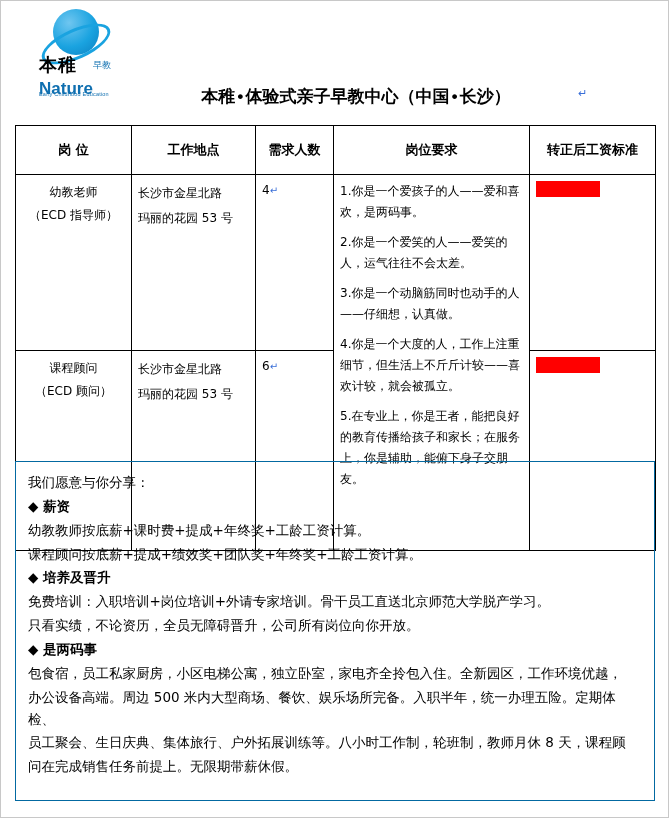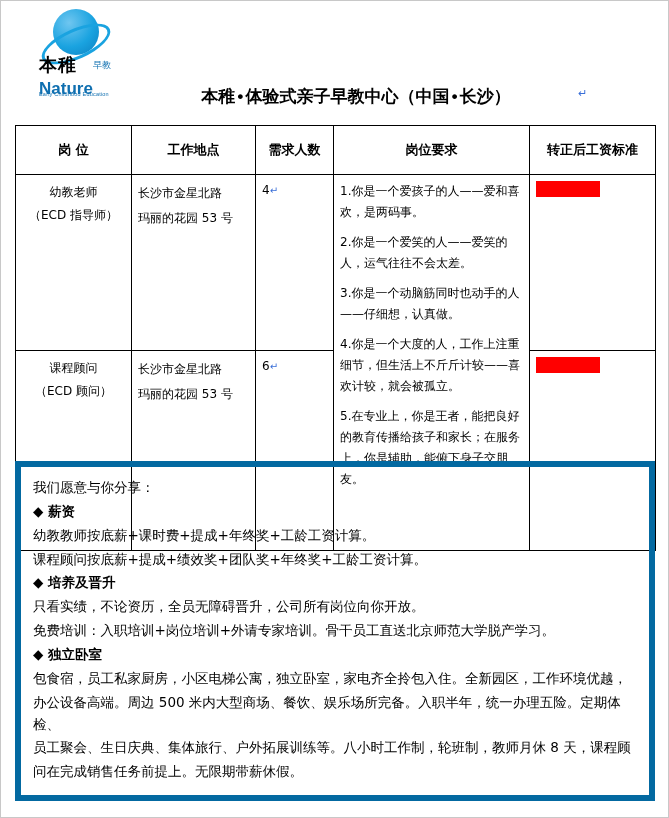--- a/index.html
+++ b/index.html
@@ -170,21 +170,21 @@
   .row1 { height: 176px; }
   .row2 { height: 200px; }
 
   
   .bottom {
     position: absolute;
     left: 14px;
     top: 460px;
     width: 640px;
     height: 340px;
-    border: 6px solid #0369a1;
+    border: 1px solid #0369a1;
     box-sizing: border-box;
     padding: 10px 12px 6px 12px;
     font-family: "DejaVu Sans", sans-serif;
     font-size: 13.5px;
     line-height: 1.62;
   }
   .bottom p {
     margin: 0 0 2px 0;
   }
   .heading-line {
@@ -267,22 +267,22 @@
       </tr>
     </tbody>
   </table>
 
   <div class="bottom">
     <p>我们愿意与你分享：</p>
     <p class="heading-line">◆ 薪资</p>
     <p>幼教教师按底薪+课时费+提成+年终奖+工龄工资计算。</p>
     <p>课程顾问按底薪+提成+绩效奖+团队奖+年终奖+工龄工资计算。</p>
     <p class="heading-line">◆ 培养及晋升</p>
+    <p>免费培训：入职培训+岗位培训+外请专家培训。骨干员工直送北京师范大学脱产学习。</p>
     <p>只看实绩，不论资历，全员无障碍晋升，公司所有岗位向你开放。</p>
-    <p>免费培训：入职培训+岗位培训+外请专家培训。骨干员工直送北京师范大学脱产学习。</p>
-    <p class="heading-line">◆ 独立卧室</p>
+    <p class="heading-line">◆ 是两码事</p>
     <p>包食宿，员工私家厨房，小区电梯公寓，独立卧室，家电齐全拎包入住。全新园区，工作环境优越，</p>
     <p>办公设备高端。周边 500 米内大型商场、餐饮、娱乐场所完备。入职半年，统一办理五险。定期体检、</p>
     <p>员工聚会、生日庆典、集体旅行、户外拓展训练等。八小时工作制，轮班制，教师月休 8 天，课程顾</p>
     <p>问在完成销售任务前提上。无限期带薪休假。</p>
   </div>
 
 </div>
 
 </body></html>

